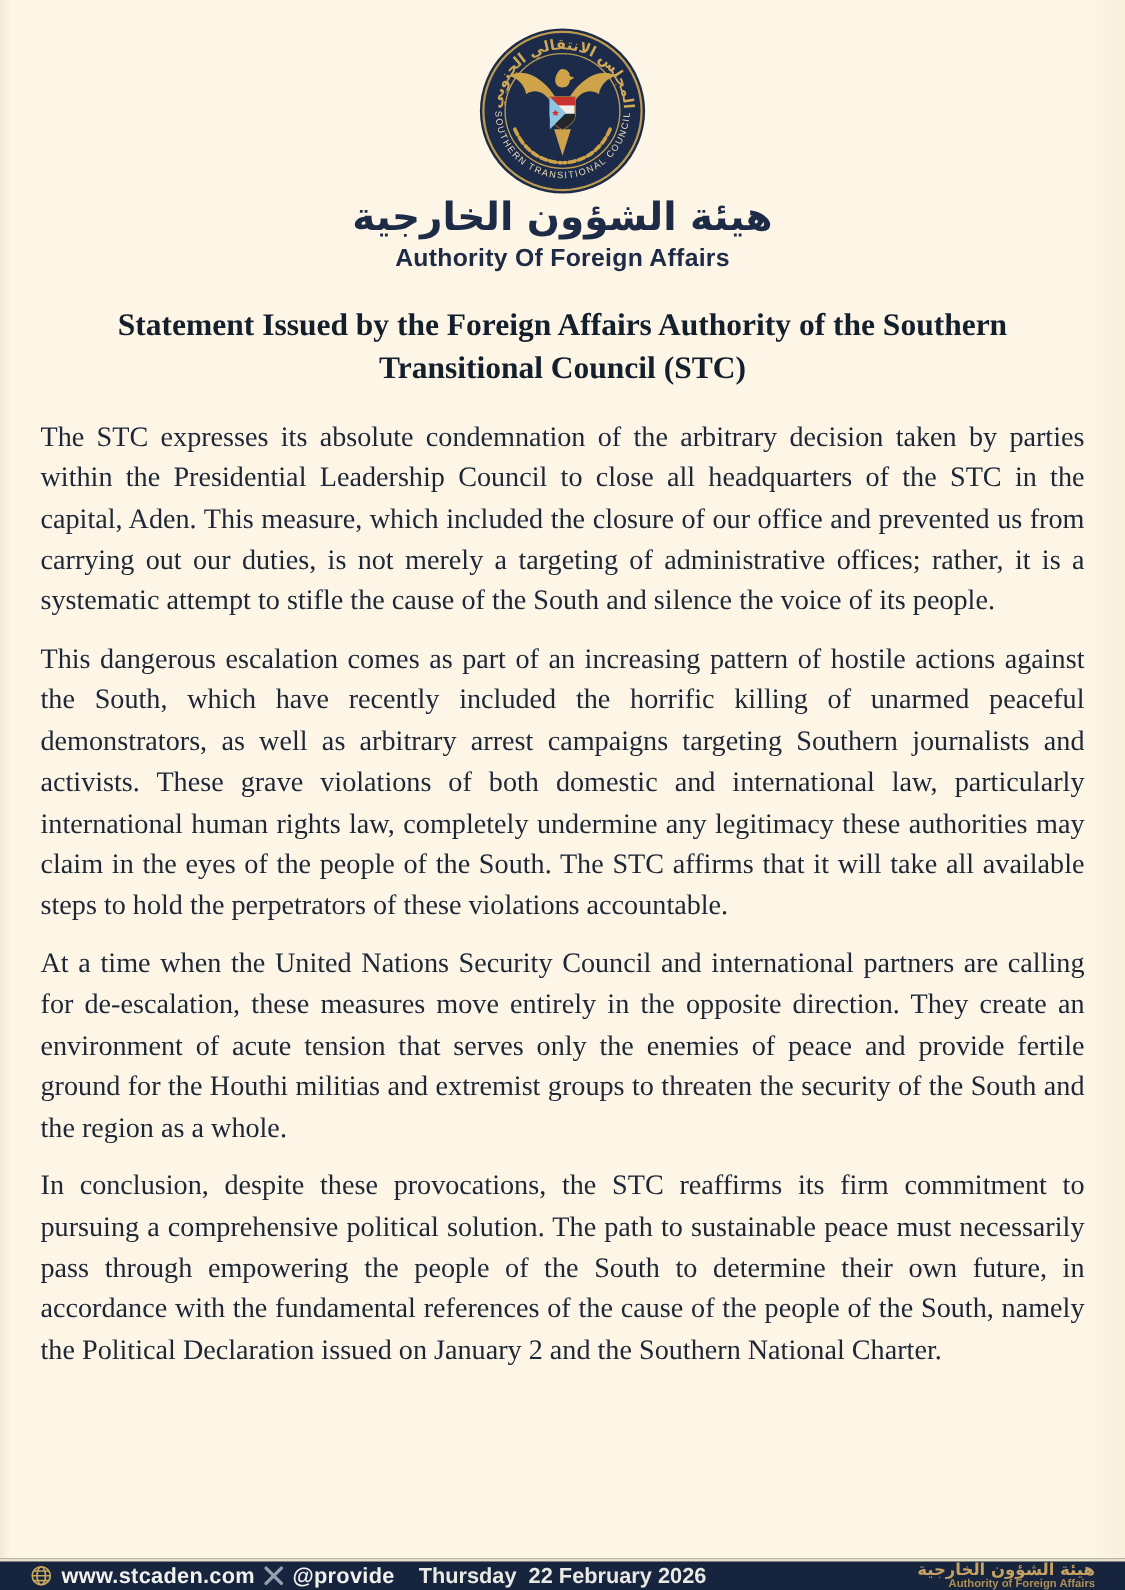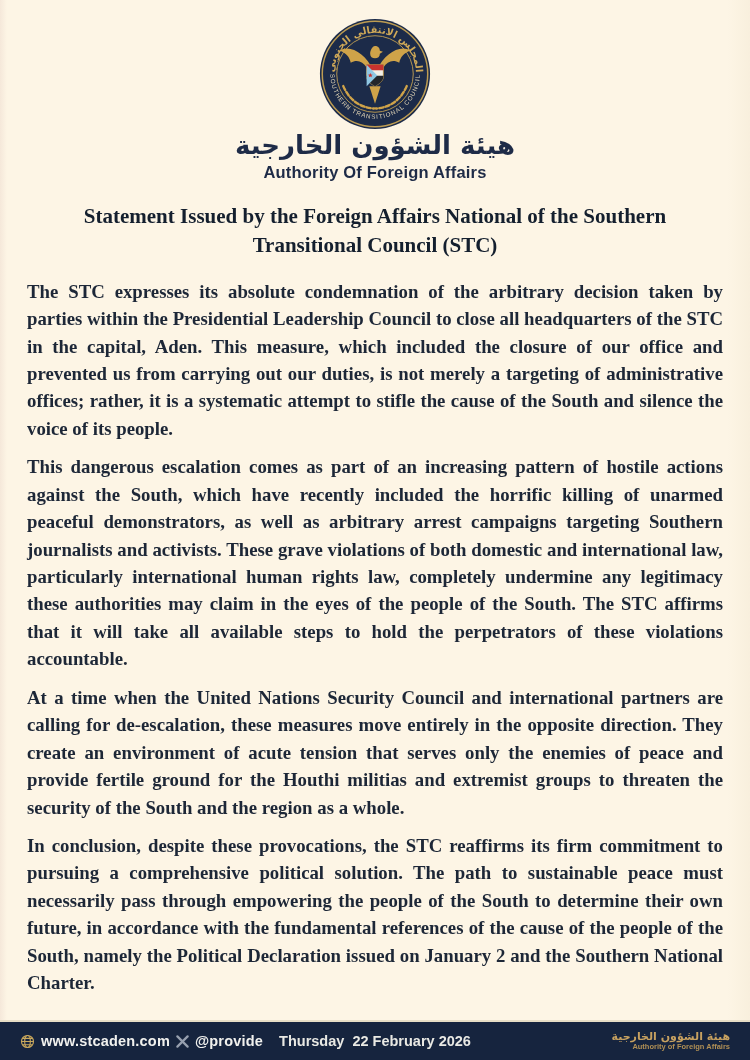--- a/index.html
+++ b/index.html
@@ -19,25 +19,25 @@
     font-family:"Liberation Sans", sans-serif; font-weight:bold;
     font-size:16.5px; color:#1e2b47; margin-top:2px; letter-spacing:.2px;
   }
   .title {
     font-family:"Liberation Serif", serif; font-weight:bold;
     font-size:21px; line-height:1.4; color:#141f2e;
     text-align:center; max-width:664px; margin:20px auto 0;
   }
   .body { padding:0 27px; margin-top:17px; }
   .body p {
-    font-size:18.8px; font-weight:bold; line-height:1.46; color:#1d2737;
+    font-size:18.8px; font-weight:normal; line-height:1.46; color:#1d2737;
     text-align:justify; margin-bottom:11px;
   }
   .footer {
-    position:absolute; left:0; right:0; bottom:0; height:40px;
+    position:absolute; left:0; right:0; bottom:0; height:21px;
     background:#16243e; border-top:2px solid #e7dec6;
     display:flex; align-items:center; padding:0 20px;
     font-family:"Liberation Sans", sans-serif;
   }
   .f-left { flex:1; display:flex; align-items:center; gap:6px; }
   .f-site, .f-handle { color:#f1f1ee; font-size:14.5px; font-weight:bold; letter-spacing:.2px; }
   .f-date { flex:0 0 auto; color:#e9e9e4; font-size:14.5px; font-weight:bold; white-space:pre; }
   .f-right { flex:1; text-align:right; line-height:1.05; }
   .f-org-ar { font-family:"DejaVu Sans", sans-serif; direction:rtl; font-weight:bold; font-size:11px; color:#c7a160; }
   .f-org-en { font-size:7.5px; color:#b08f55; font-weight:bold; }
@@ -80,21 +80,21 @@
         <g stroke="#cfa349" fill="none" stroke-width="2.6" stroke-linecap="round">
           <path d="M26 73 C33 89 45 96 59 97" stroke-dasharray="4.5 2.5"></path>
           <path d="M94 73 C87 89 75 96 61 97" stroke-dasharray="4.5 2.5"></path>
         </g>
       </g>
     </svg>
     <div class="org-ar">هيئة الشؤون الخارجية</div>
     <div class="org-en">Authority Of Foreign Affairs</div>
   </div>
 
-  <h1 class="title">Statement Issued by the Foreign Affairs National of the Southern Transitional Council (STC)</h1>
+  <h1 class="title">Statement Issued by the Foreign Affairs Authority of the Southern Transitional Council (STC)</h1>
 
   <div class="body">
       <p>The STC expresses its absolute condemnation of the arbitrary decision taken by parties within the Presidential Leadership Council to close all headquarters of the STC in the capital, Aden. This measure, which included the closure of our office and prevented us from carrying out our duties, is not merely a targeting of administrative offices; rather, it is a systematic attempt to stifle the cause of the South and silence the voice of its people.</p>
       <p>This dangerous escalation comes as part of an increasing pattern of hostile actions against the South, which have recently included the horrific killing of unarmed peaceful demonstrators, as well as arbitrary arrest campaigns targeting Southern journalists and activists. These grave violations of both domestic and international law, particularly international human rights law, completely undermine any legitimacy these authorities may claim in the eyes of the people of the South. The STC affirms that it will take all available steps to hold the perpetrators of these violations accountable.</p>
       <p>At a time when the United Nations Security Council and international partners are calling for de-escalation, these measures move entirely in the opposite direction. They create an environment of acute tension that serves only the enemies of peace and provide fertile ground for the Houthi militias and extremist groups to threaten the security of the South and the region as a whole.</p>
       <p>In conclusion, despite these provocations, the STC reaffirms its firm commitment to pursuing a comprehensive political solution. The path to sustainable peace must necessarily pass through empowering the people of the South to determine their own future, in accordance with the fundamental references of the cause of the people of the South, namely the Political Declaration issued on January 2 and the Southern National Charter.</p>
     </div>
 
   <div class="footer">
     <div class="f-left">

